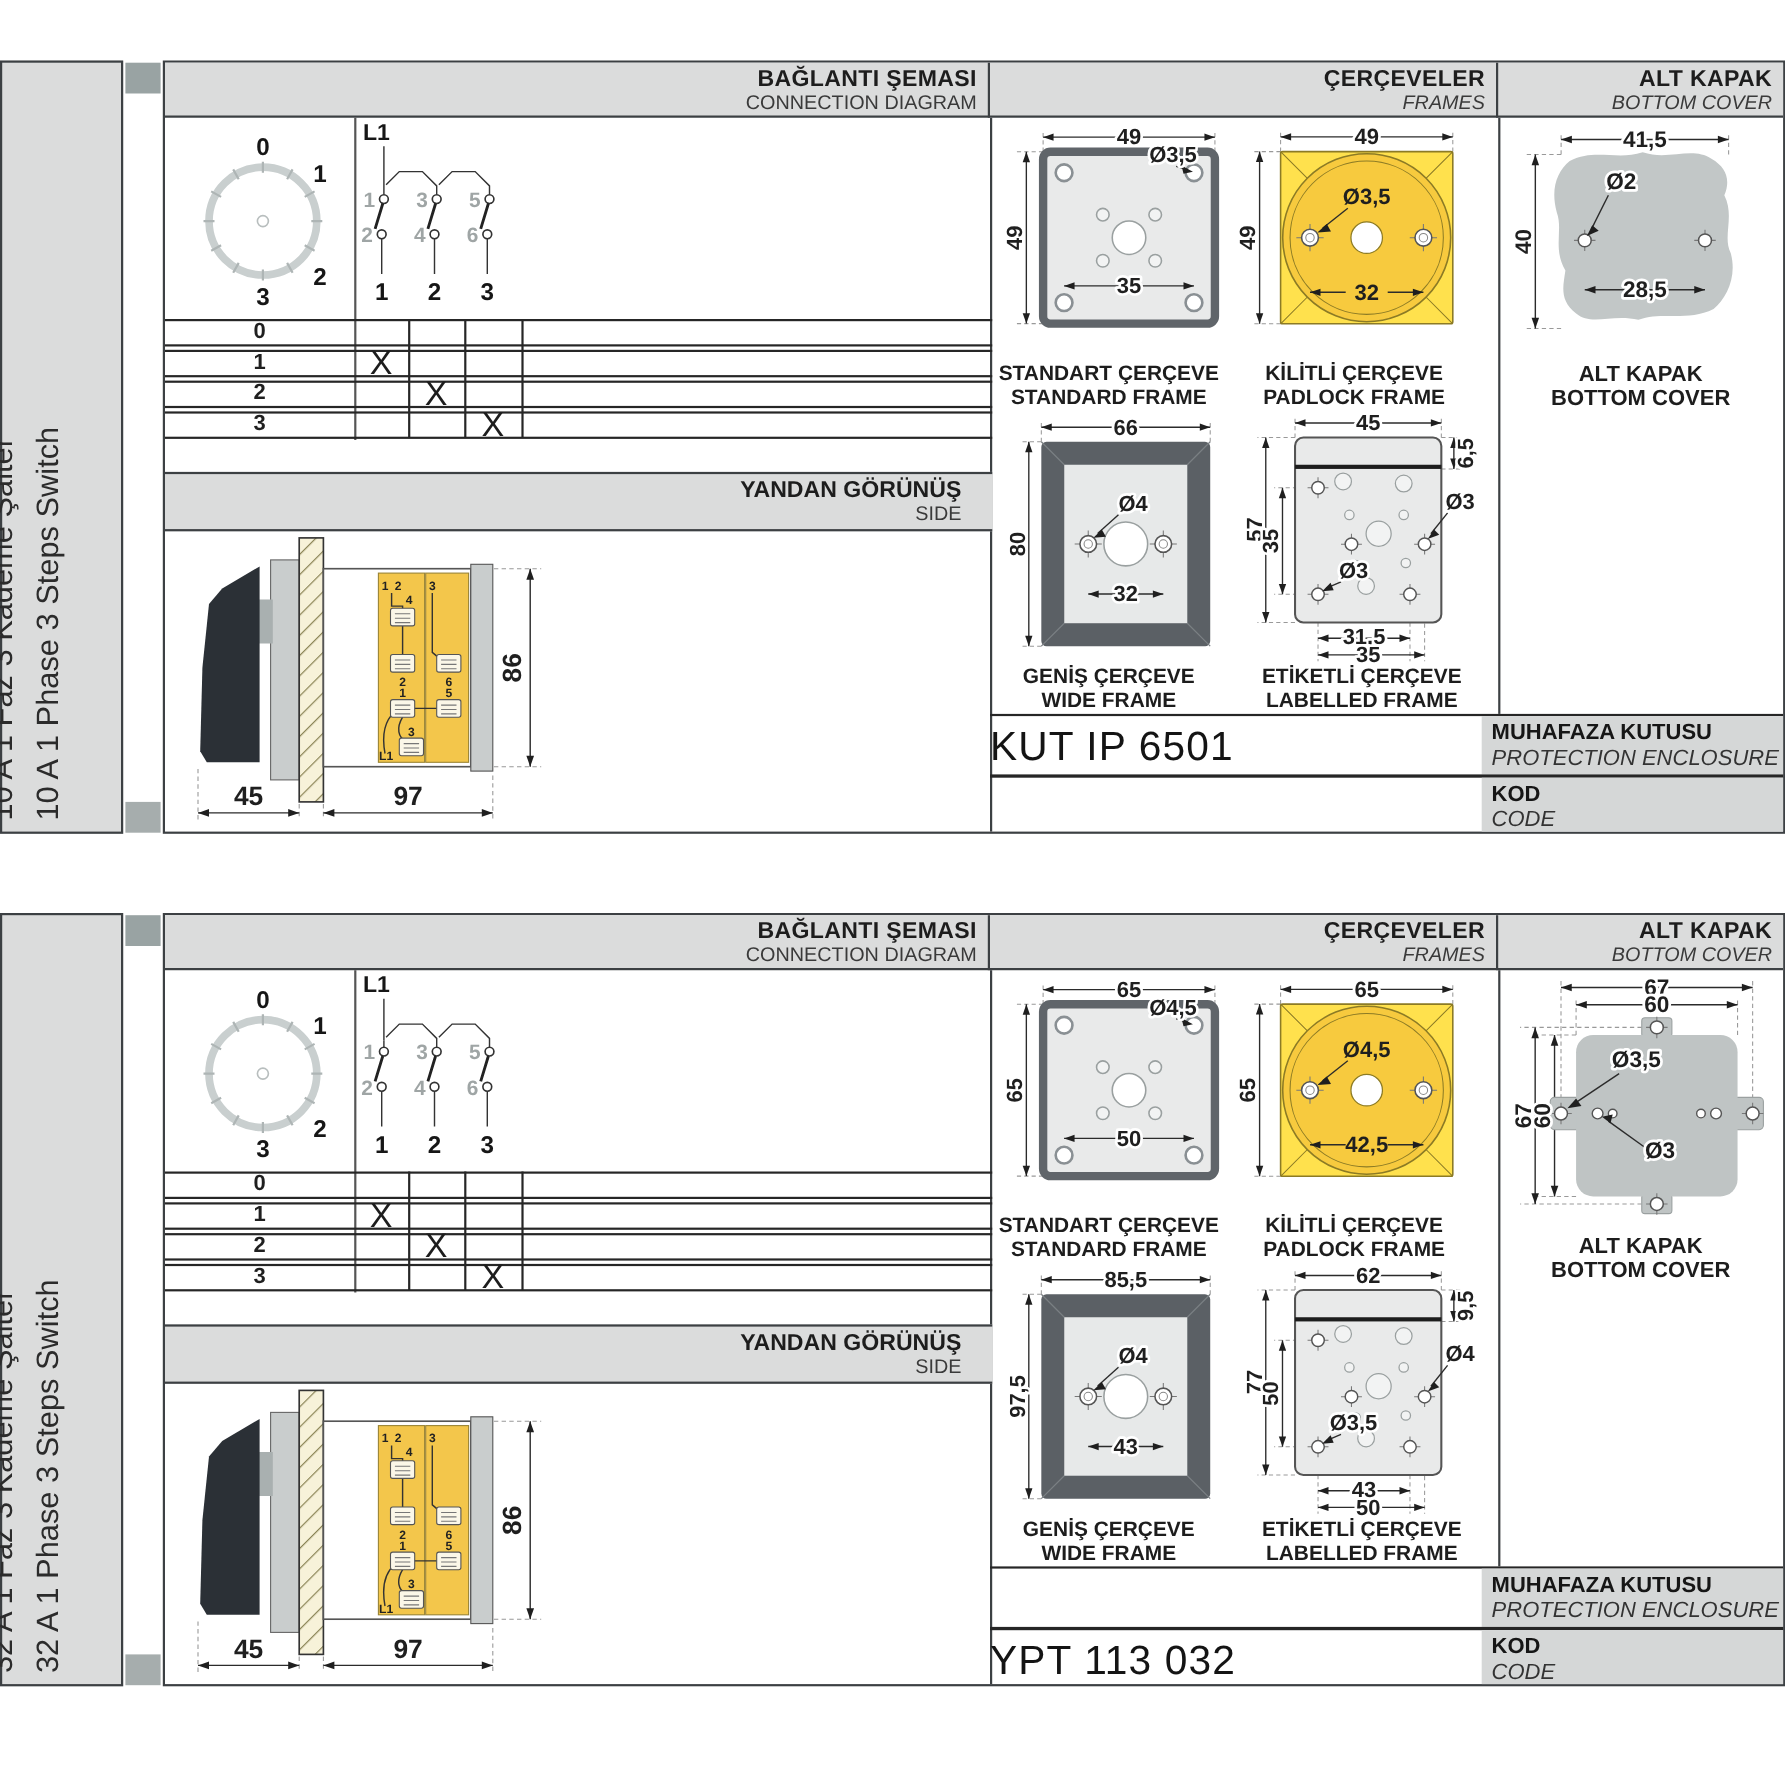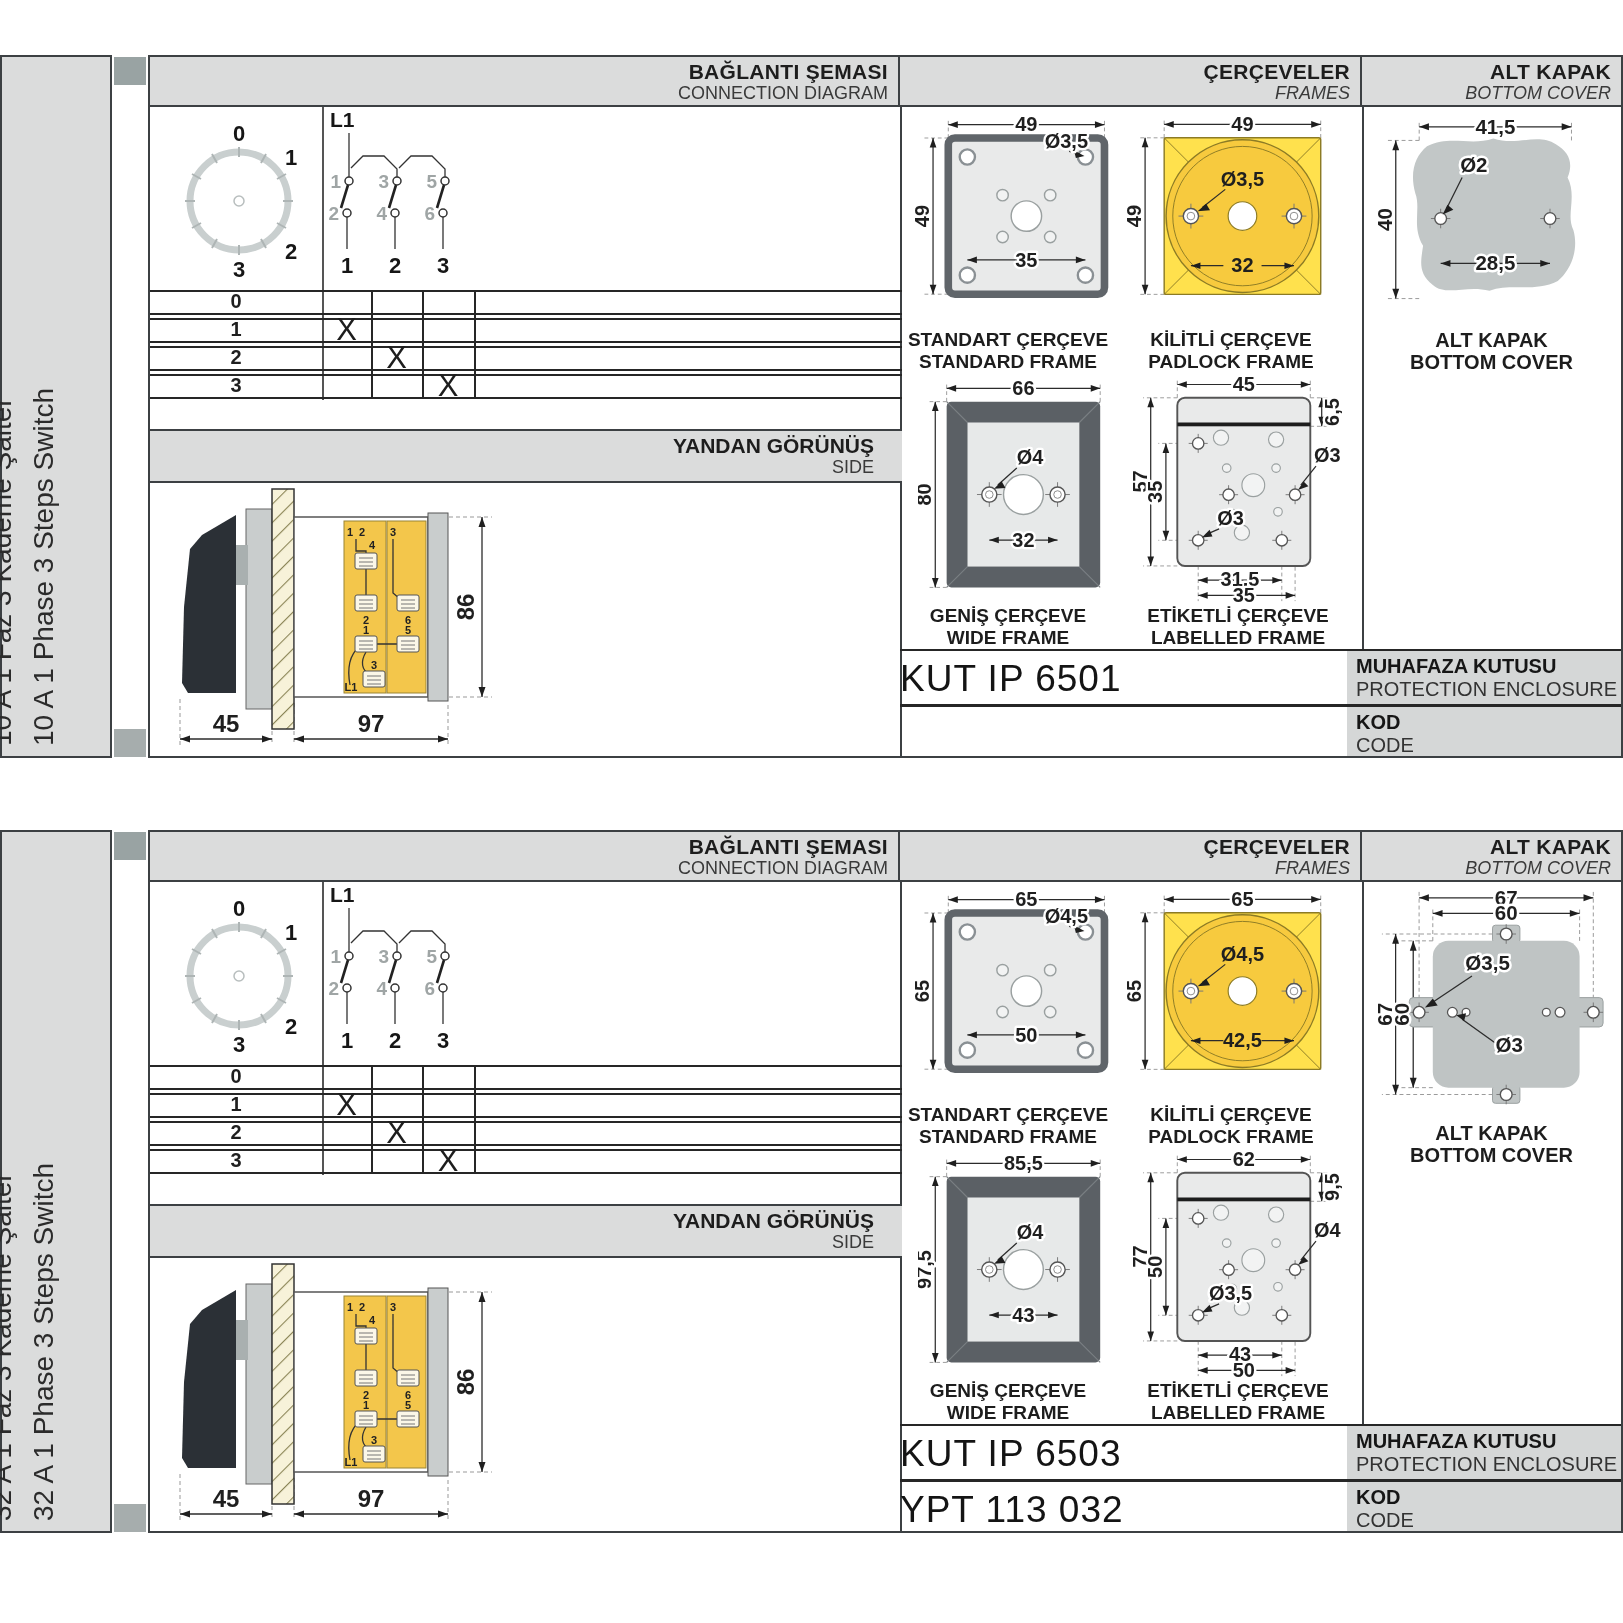--- a/index.html
+++ b/index.html
@@ -30,21 +30,21 @@
         border-top:2px solid #3C4043;border-bottom:2px solid #3C4043;box-sizing:border-box;
         text-align:right;padding:3px 28px 0 0}
   .band .l1{font-size:21px;font-weight:bold;line-height:23px;color:#1d1d1d}
   .band .l2{font-size:18px;color:#3a3a3a;line-height:20px}
   .fcap{position:absolute;text-align:center;font-weight:bold;font-size:19px;line-height:22px;color:#1d1d1d}
   .crow{position:absolute;left:750px;width:721px;box-sizing:border-box}
   .bigcode{position:absolute;left:0;top:7px;width:440px;text-align:left;font-size:37px;
            letter-spacing:1px;color:#141414}
   .glab{position:absolute;left:447px;top:0;bottom:0;width:274px;background:#D5D7D7;padding:4px 0 0 9px;box-sizing:border-box}
   .glab .l1{font-size:20px;font-weight:bold;line-height:23px;color:#161616}
-  .glab .l2{font-size:20px;color:#333;line-height:22px}
+  .glab .l2{font-size:20px;font-style:italic;color:#333;line-height:22px}
   svg text{font-family:"Liberation Sans",sans-serif}
   .dt{font-size:21px;font-weight:bold;fill:#1f1f1f;text-anchor:middle;
       paint-order:stroke;stroke:#fff;stroke-width:5px;stroke-linejoin:round}
   .dtp{font-size:21px;font-weight:bold;fill:#1f1f1f;text-anchor:middle}
   .dtb{font-size:24px;font-weight:bold;fill:#1f1f1f;text-anchor:middle;
        paint-order:stroke;stroke:#fff;stroke-width:5px;stroke-linejoin:round}
   .dln{stroke:#2b2b2b;stroke-width:1.3;fill:none}
   .ext{stroke:#999;stroke-width:1;stroke-dasharray:4 3;fill:none}
   .arr{fill:#1f1f1f}
   .wire{stroke:#333;stroke-width:1.3;fill:none}
@@ -633,21 +633,20 @@
       <text class="dt" x="40" y="129" transform="rotate(-90 40 129)">60</text>
       <text class="dt" x="120" y="84">Ø3,5</text>
       <text class="dt" x="142" y="168">Ø3</text>
     </svg>
     <div class="fcap" style="left:1212px;top:290px;width:259px;font-size:20px">
       <div>ALT KAPAK</div>
       <div>BOTTOM COVER</div>
     </div>
 
     <div class="crow" style="top:592px;height:55px;border-top:2px solid #262626">
-      <div class="bigcode">KUT IP 6503</div>
       <div class="glab">
         <div class="l1">MUHAFAZA KUTUSU</div>
         <div class="l2">PROTECTION ENCLOSURE</div>
       </div>
     </div>
     <div class="crow" style="top:647px;height:52px;border-top:3px solid #262626">
       <div class="bigcode">YPT 113 032</div>
       <div class="glab">
         <div class="l1">KOD</div>
         <div class="l2">CODE</div>

